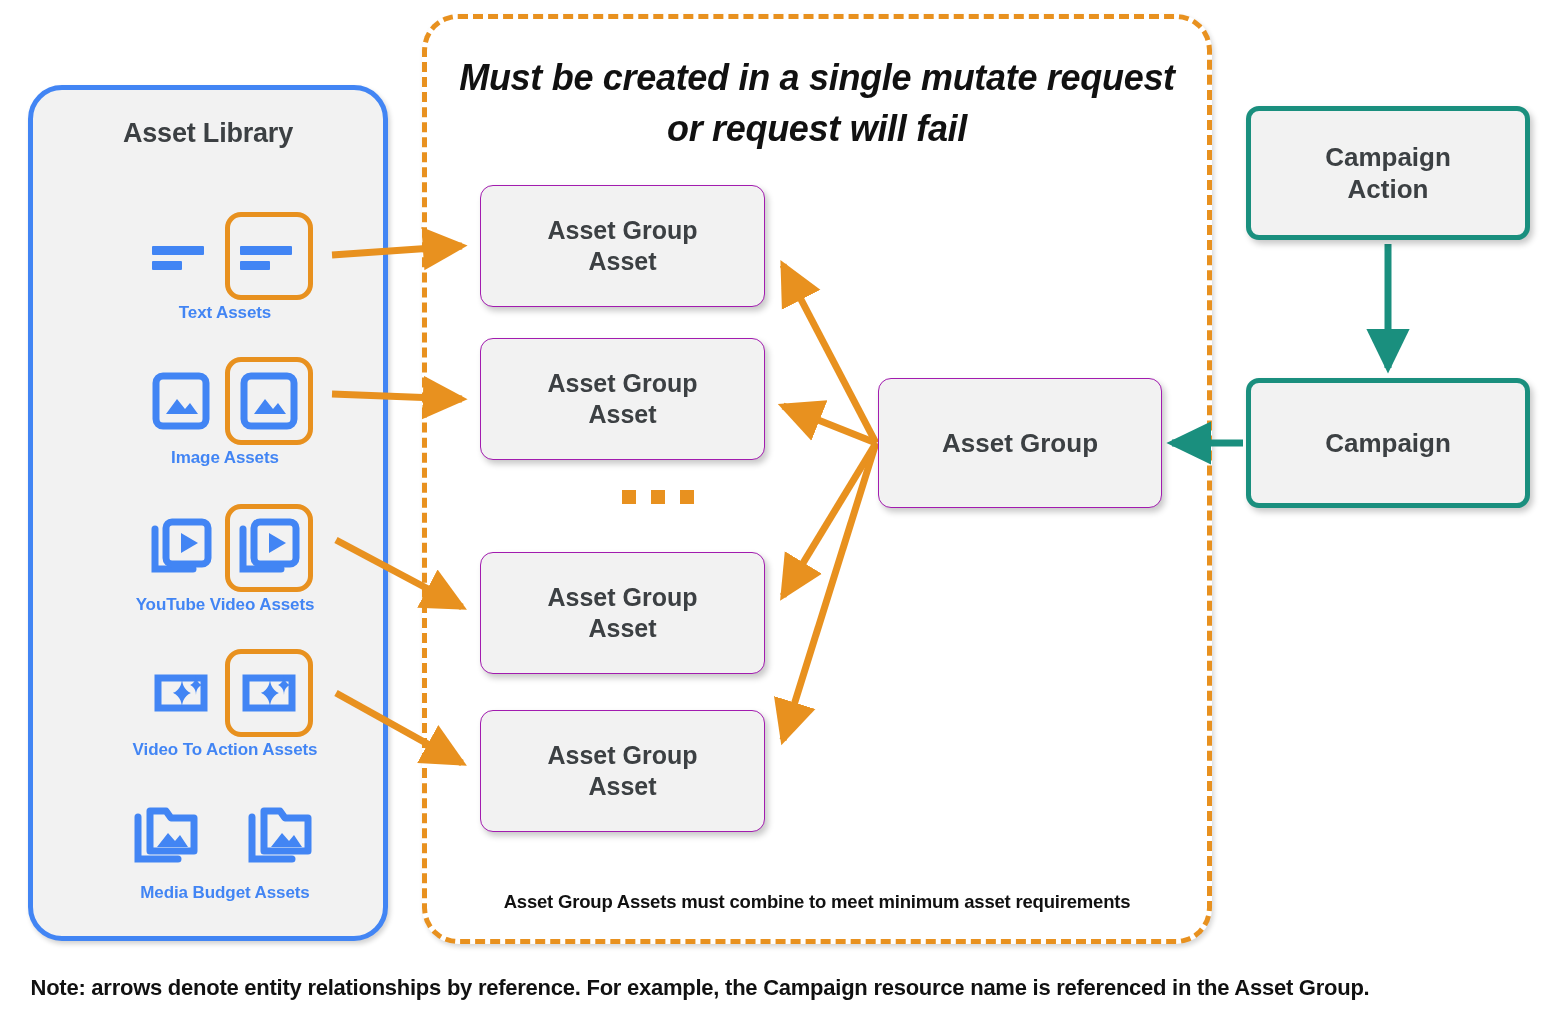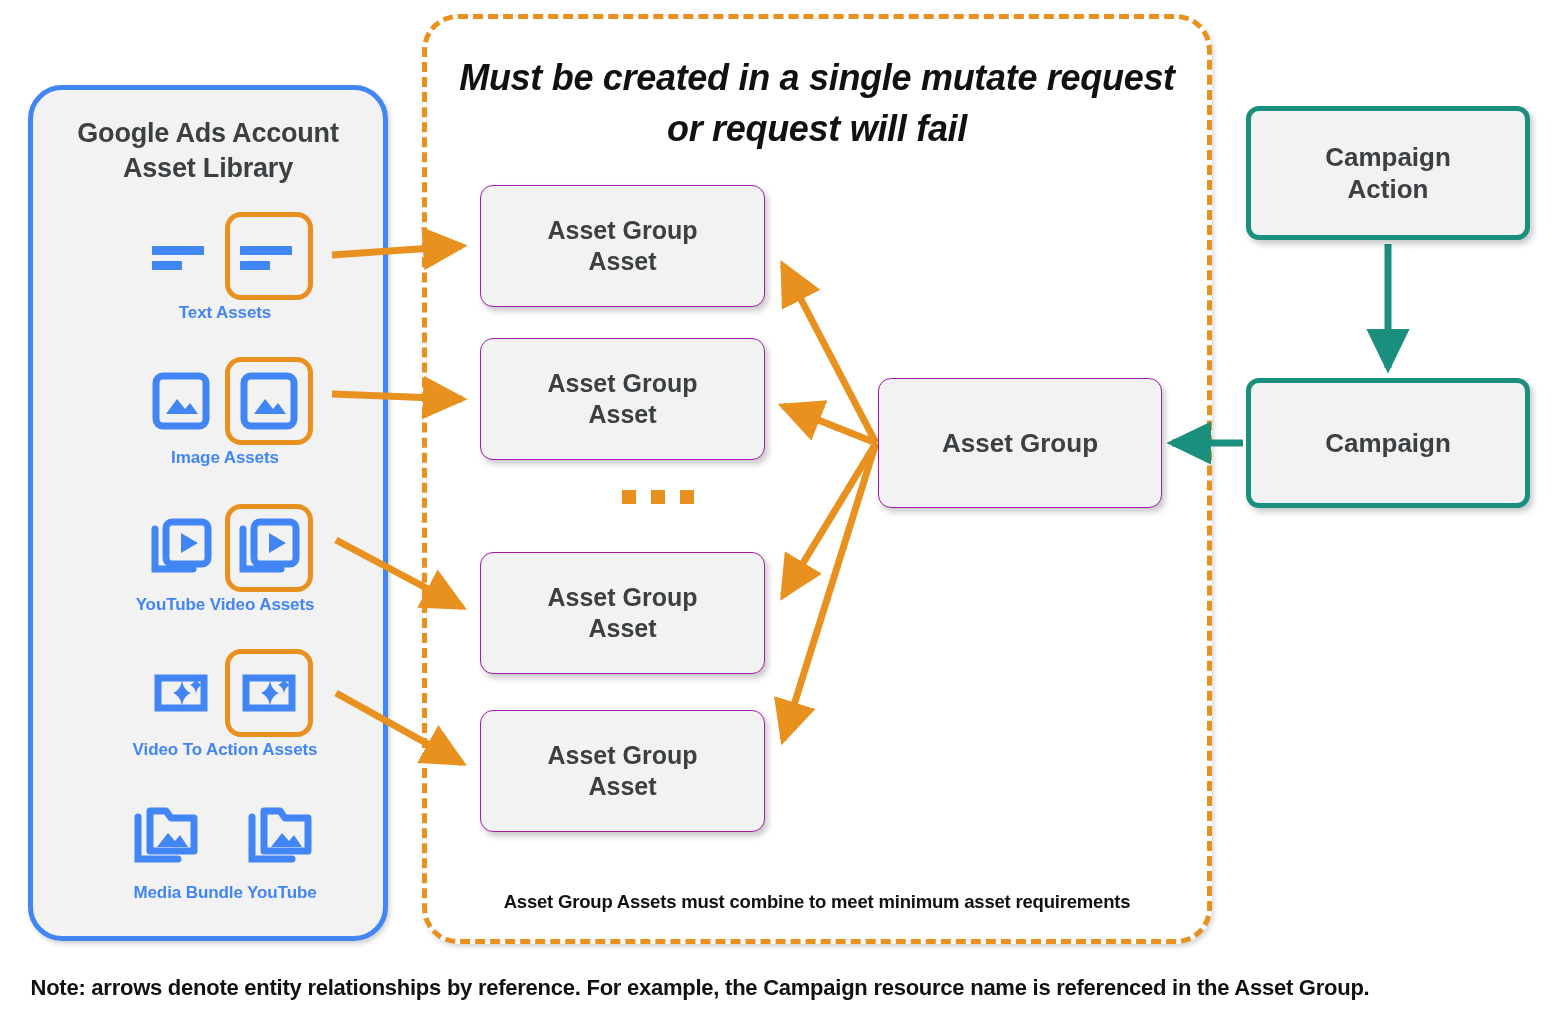--- a/index.html
+++ b/index.html
@@ -192,21 +192,20 @@
     pointer-events: none;
   }
 </style>
 </head>
 <body>
 
 <div id="stage">
 
   <div class="library-panel">
     <div class="library-title">
-      <div>Google Ads Account</div>
       <div>Asset Library</div>
     </div>
 
     <div class="asset-row" style="top:120px;">
       <div class="icons">
         <div class="icon-slot">
           <svg width="62" height="46" viewBox="0 0 62 46" aria-hidden="true">
             <rect x="2" y="13" width="52" height="9" rx="1" fill="#4285F4"></rect>
             <rect x="2" y="28" width="30" height="9" rx="1" fill="#4285F4"></rect>
           </svg>
@@ -291,21 +290,21 @@
           </svg>
         </div>
         <div class="icon-slot">
           <svg width="72" height="66" viewBox="0 0 72 66" aria-hidden="true">
             <path d="M6 14 L6 56 L46 56" fill="none" stroke="#4285F4" stroke-width="7" stroke-linecap="round"></path>
             <path d="M18 8 L34 8 L39 15 L62 15 L62 48 L18 48 Z" fill="none" stroke="#4285F4" stroke-width="7" stroke-linejoin="round"></path>
             <path d="M25 44 L36 30 L43 38 L48 32 L56 44 Z" fill="#4285F4"></path>
           </svg>
         </div>
       </div>
-      <div class="asset-caption">Media Bundle  YouTube</div>
+      <div class="asset-caption">Media Budget  Assets</div>
     </div>
   </div>
 
   <div class="mutate-panel"></div>
   <div class="mutate-heading">
     <div>Must be created in a single mutate request</div>
     <div>or request will fail</div>
   </div>
 
   <svg class="connectors" viewBox="0 0 1552 1017">

